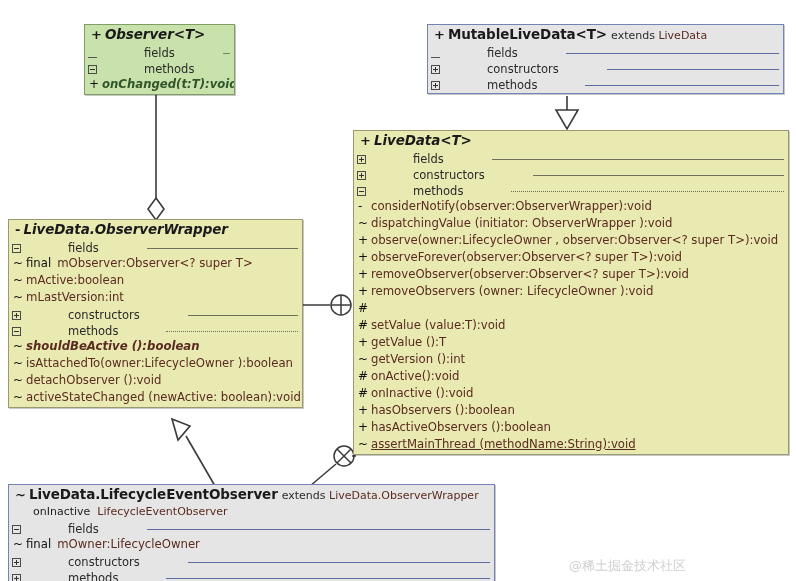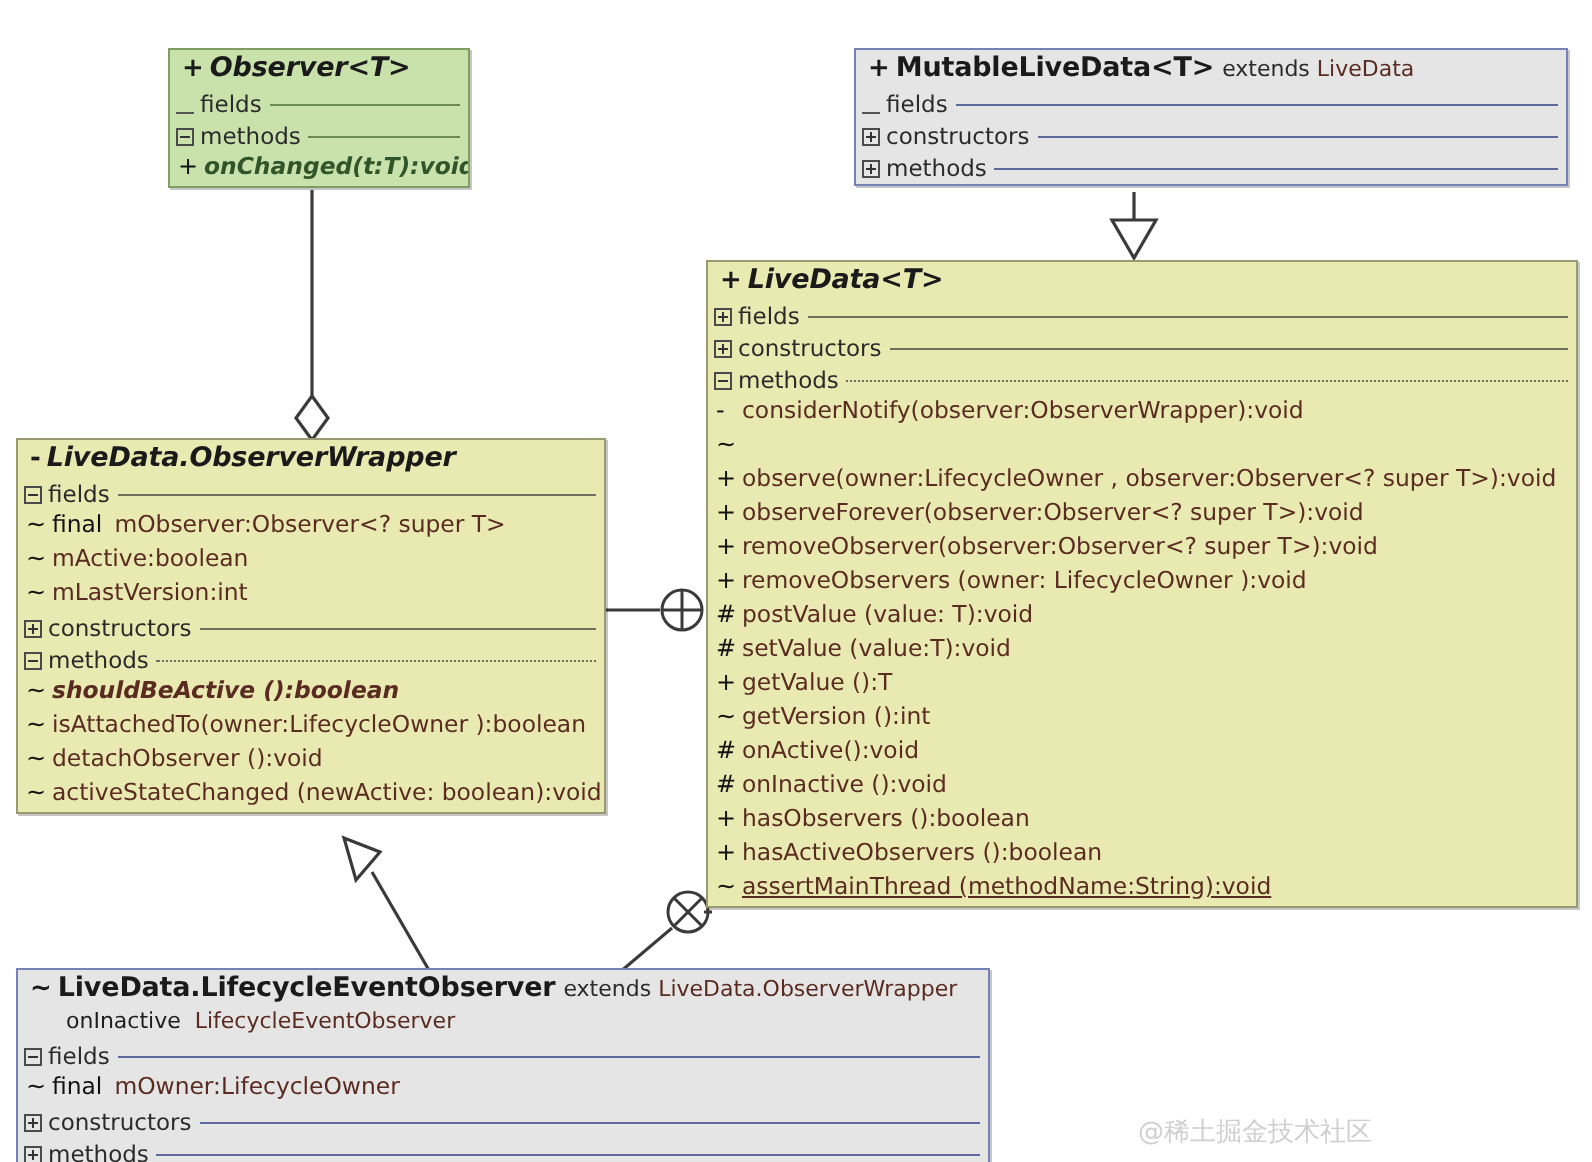--- a/index.html
+++ b/index.html
@@ -74,20 +74,21 @@
   .title-extra .tn { color: #5a2b20; }
 
   
   .section {
     display: flex;
     align-items: center;
     height: 16px;
     padding-left: 3px;
     padding-right: 4px;
     white-space: nowrap;
+    gap: 44px;
   }
   .toggle {
     display: inline-block;
     width: 9px;
     height: 9px;
     box-sizing: border-box;
     border: 1px solid #4a4a4a;
     position: relative;
     margin-right: 3px;
     flex: 0 0 auto;
@@ -261,40 +262,40 @@
       <span class="section-label">methods</span>
       <span class="rule dotted"></span>
     </div>
 
     <div class="member">
         <span class="vis">-</span>
         <span class="sig">considerNotify(observer:ObserverWrapper):void</span>
       </div>
     <div class="member">
         <span class="vis">~</span>
+        <span class="sig">dispatchingValue (initiator: ObserverWrapper ):void</span>
       </div>
     <div class="member">
         <span class="vis">+</span>
         <span class="sig">observe(owner:LifecycleOwner , observer:Observer&lt;? super T&gt;):void</span>
       </div>
     <div class="member">
         <span class="vis">+</span>
         <span class="sig">observeForever(observer:Observer&lt;? super T&gt;):void</span>
       </div>
     <div class="member">
         <span class="vis">+</span>
         <span class="sig">removeObserver(observer:Observer&lt;? super T&gt;):void</span>
       </div>
     <div class="member">
         <span class="vis">+</span>
         <span class="sig">removeObservers (owner: LifecycleOwner ):void</span>
       </div>
     <div class="member">
         <span class="vis">#</span>
-        <span class="sig">postValue (value: T):void</span>
       </div>
     <div class="member">
         <span class="vis">#</span>
         <span class="sig">setValue (value:T):void</span>
       </div>
     <div class="member">
         <span class="vis">+</span>
         <span class="sig">getValue ():T</span>
       </div>
     <div class="member">

